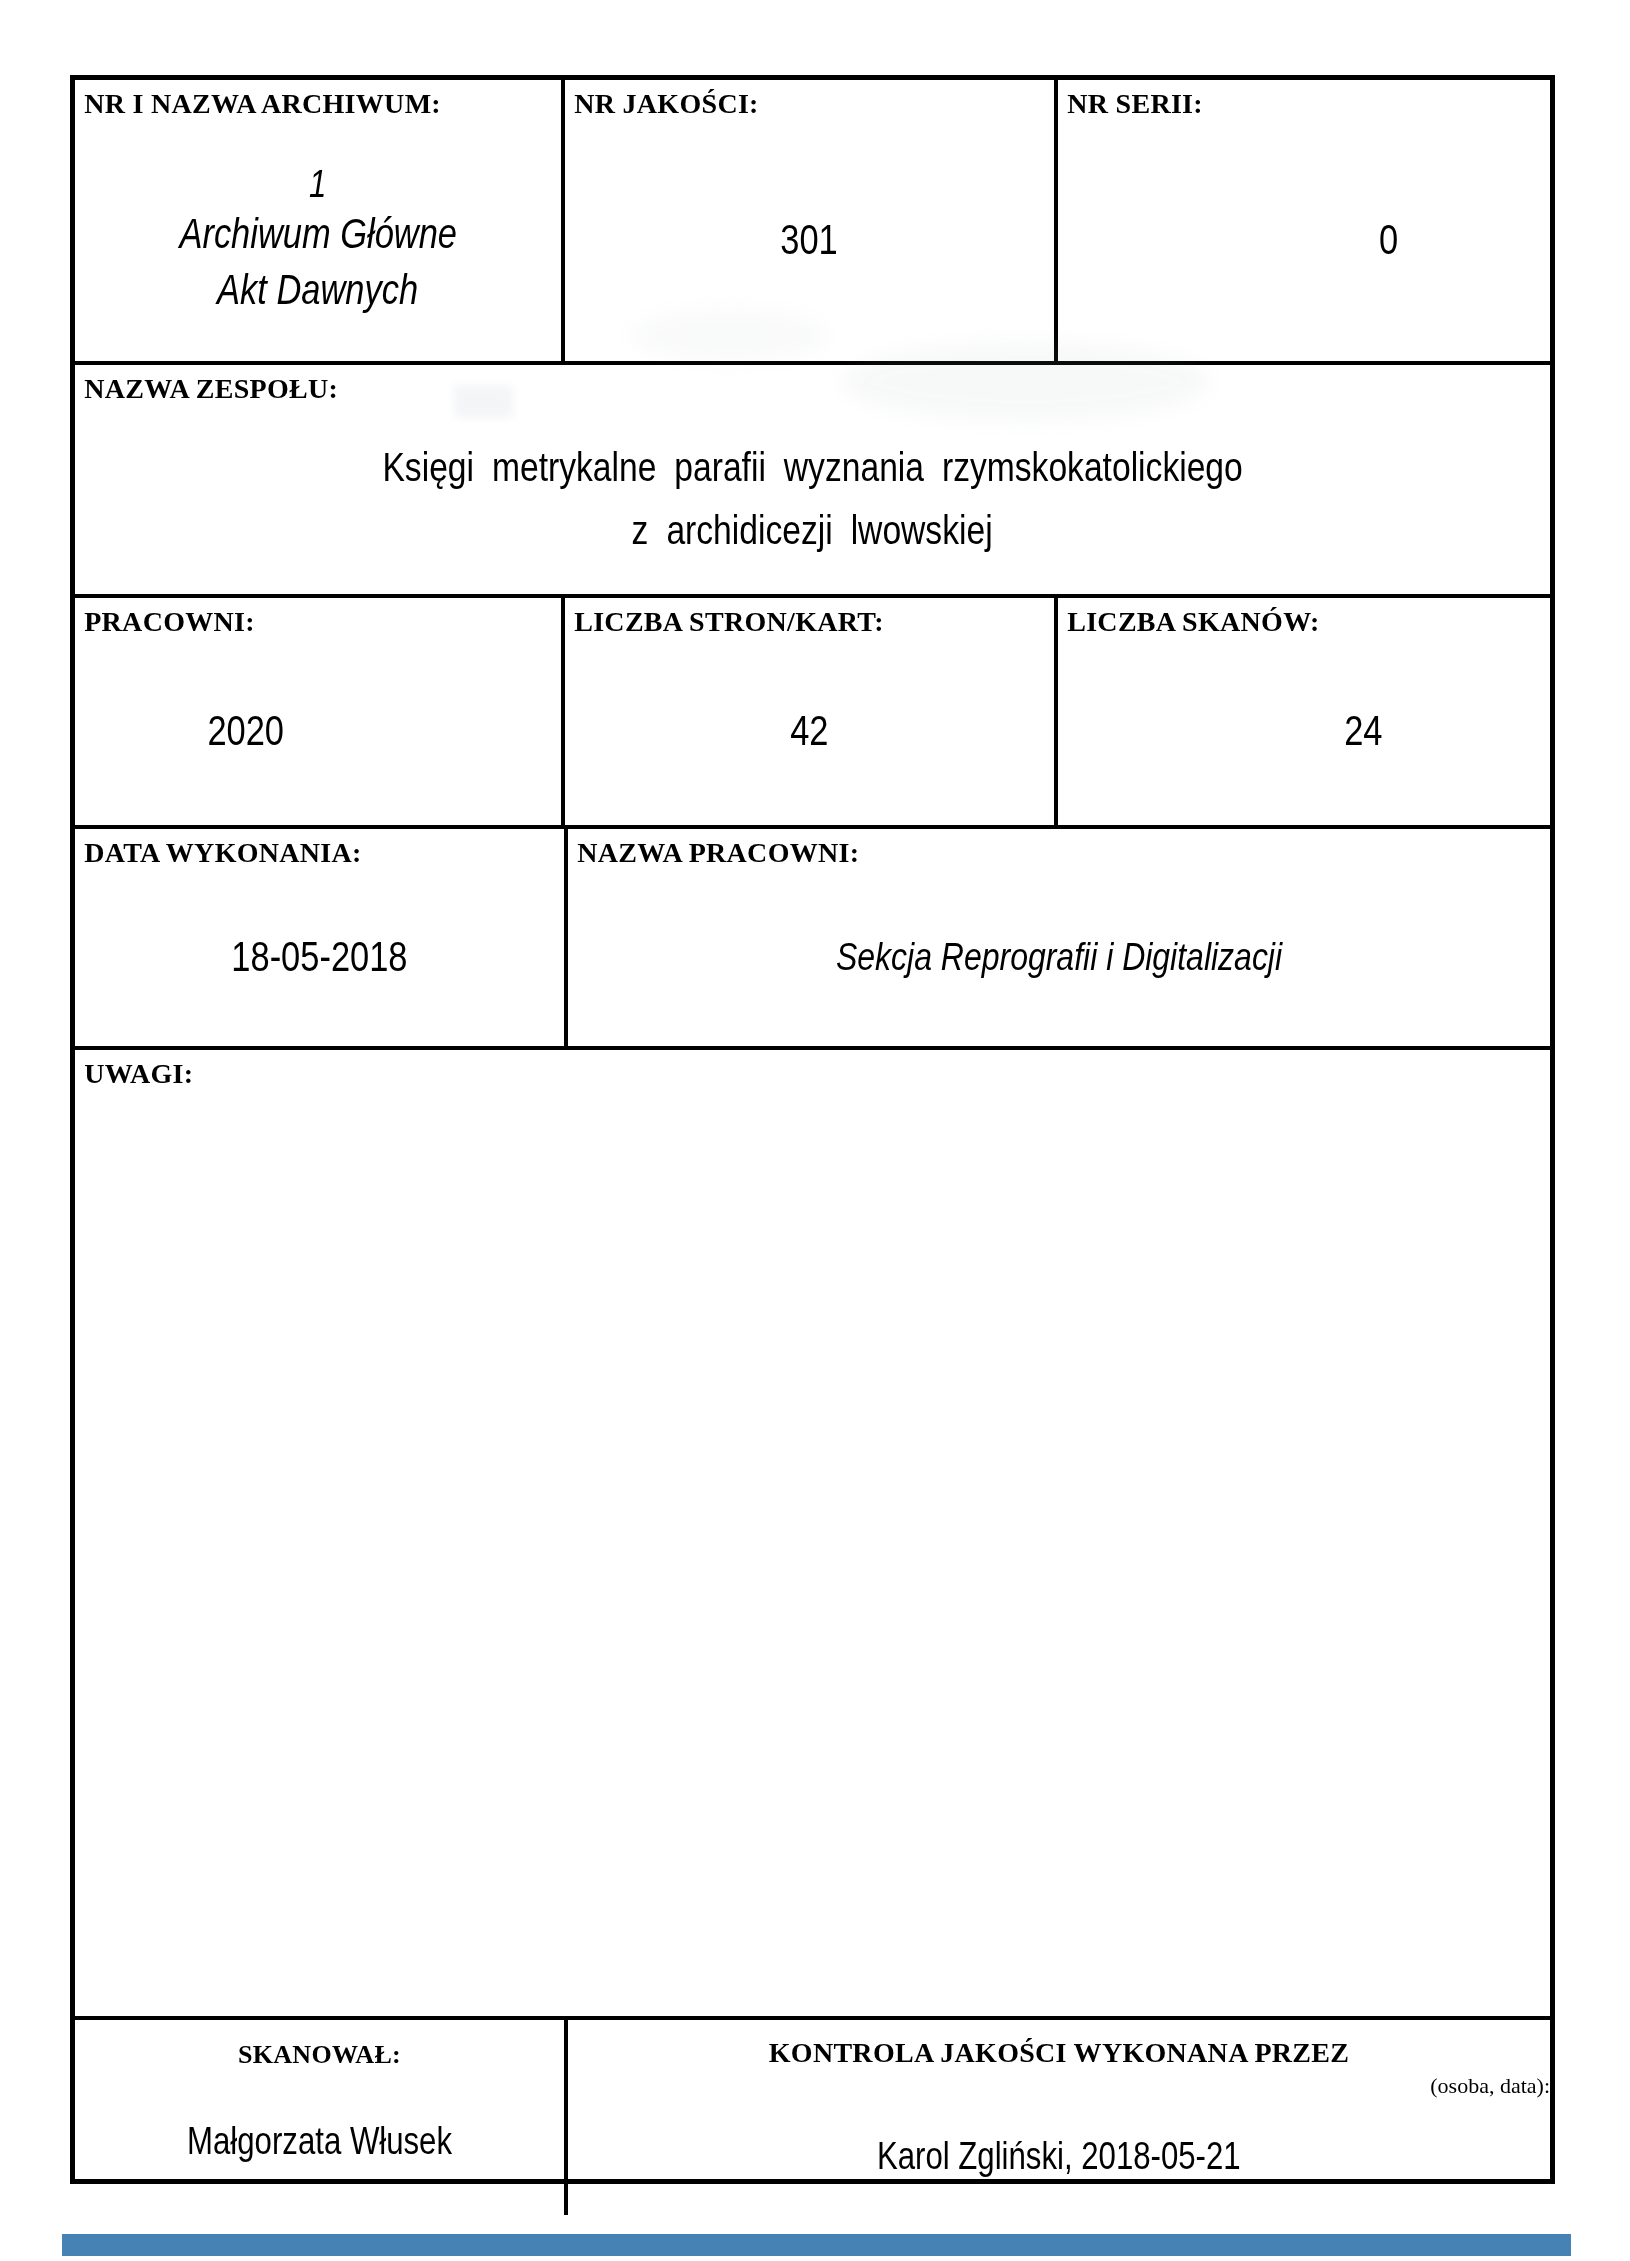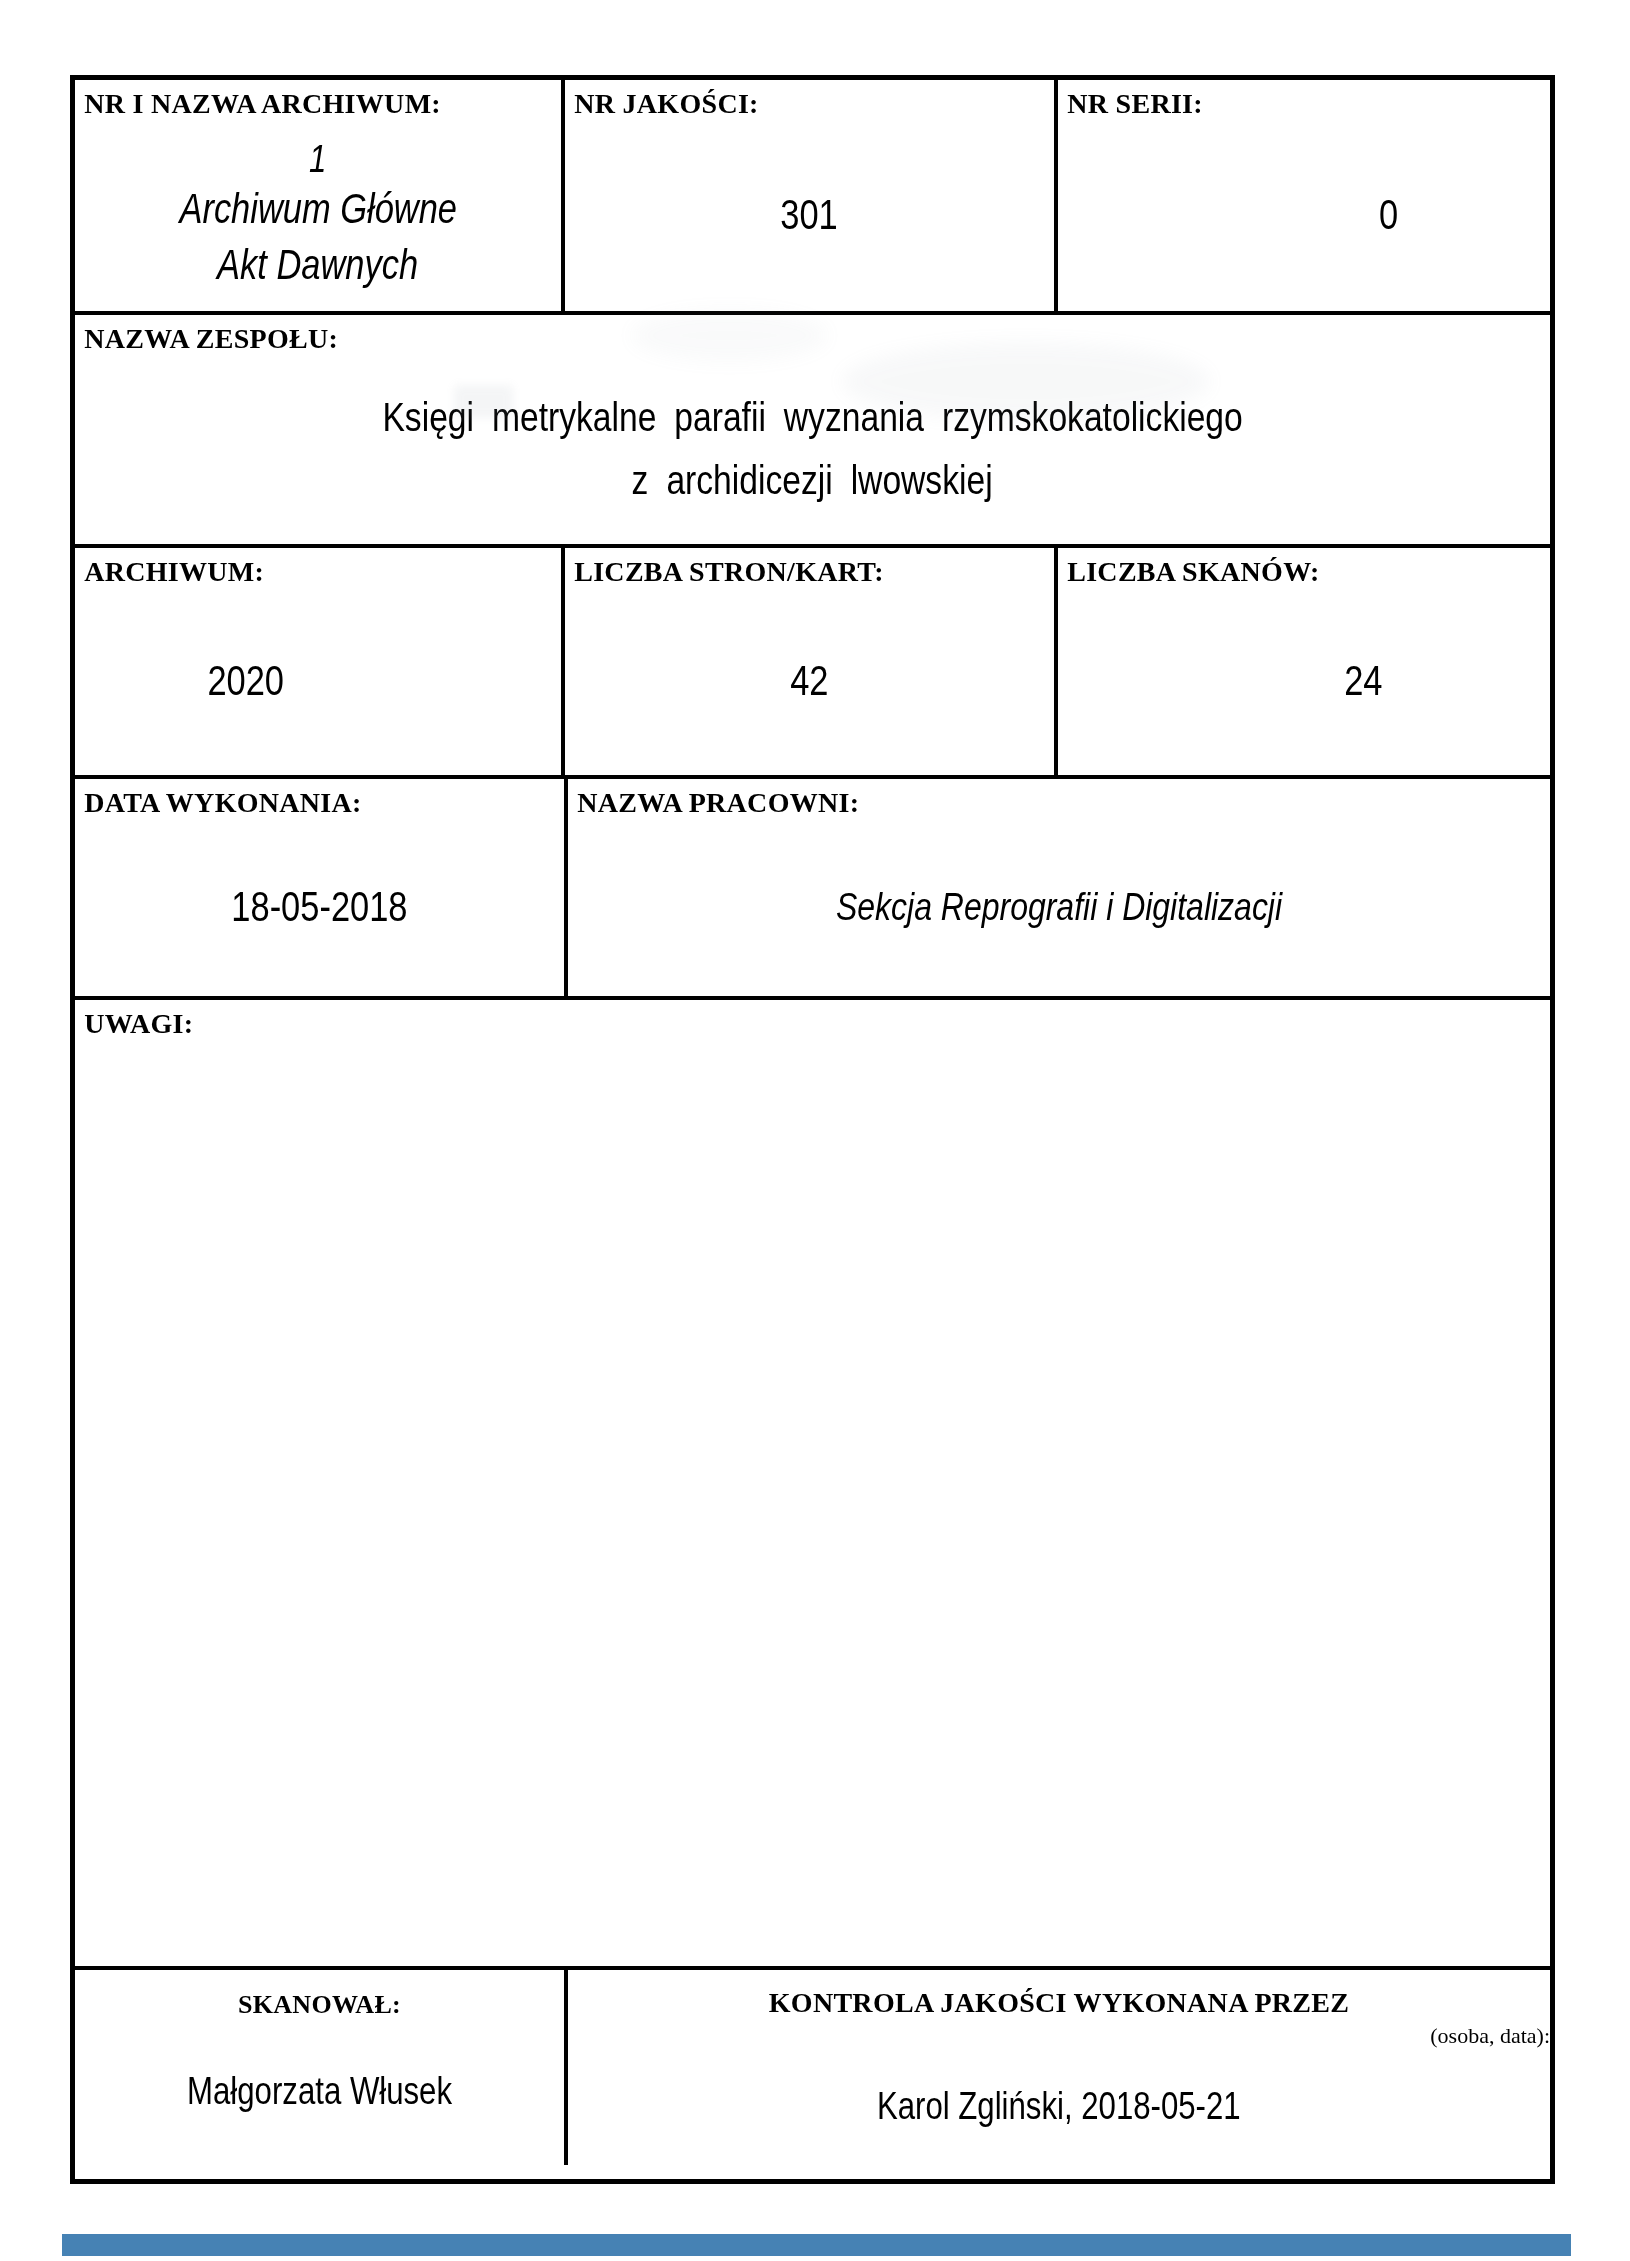--- a/index.html
+++ b/index.html
@@ -18,21 +18,21 @@
     background:#fff;
   }
   .row{display:flex;box-sizing:border-box;}
   .row + .row{border-top:4.6px solid #000;}
   .cell{
     box-sizing:border-box;position:relative;
     display:flex;flex-direction:column;
   }
   .cell.bordered{border-right:4.6px solid #000;}
   
-  .r1{height:231px;}
+  .r1{height:281px;}
   .r2{height:233px;}
   .r3{height:231px;}
   .r4{height:221px;justify-content:space-between;}
   .r5{height:970px;}
   .r6{height:199px;}
   
   .r1 .c1,.r3 .c1{width:490px;}
   .r1 .c2,.r3 .c2{width:493px;}
   .r1 .c3,.r3 .c3{width:492px;}
   .r4 .c1,.r6 .c1{width:493px;}
@@ -116,21 +116,21 @@
       <div class="lbl">NAZWA ZESPOŁU:</div>
       <div class="valwrap">
         <span class="val zespol-line">Księgi  metrykalne  parafii  wyznania rzymskokatolickiego</span>
         <span class="val zespol-line">z archidicezji  lwowskiej</span>
       </div>
     </div>
   </div>
 
   <div class="row r3">
     <div class="cell c1 bordered">
-      <div class="lbl">ARCHIWUM:</div>
+      <div class="lbl">PRACOWNI:</div>
       <div class="valwrap">
         <span class="val shift-left-110">2020</span>
       </div>
     </div>
     <div class="cell c2 bordered">
       <div class="lbl">LICZBA STRON/KART:</div>
       <div class="valwrap">
         <span class="val">42</span>
       </div>
     </div>

